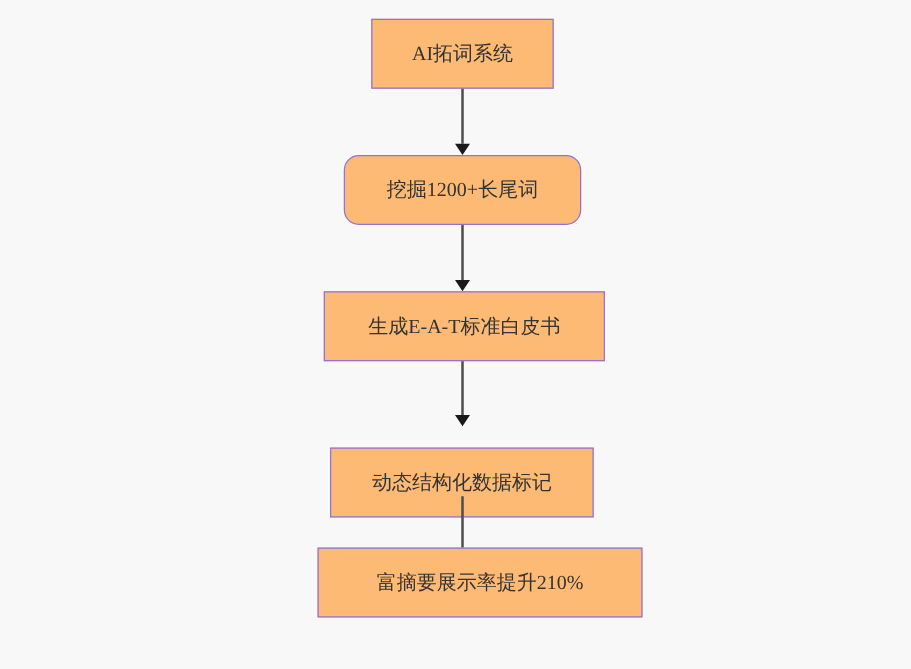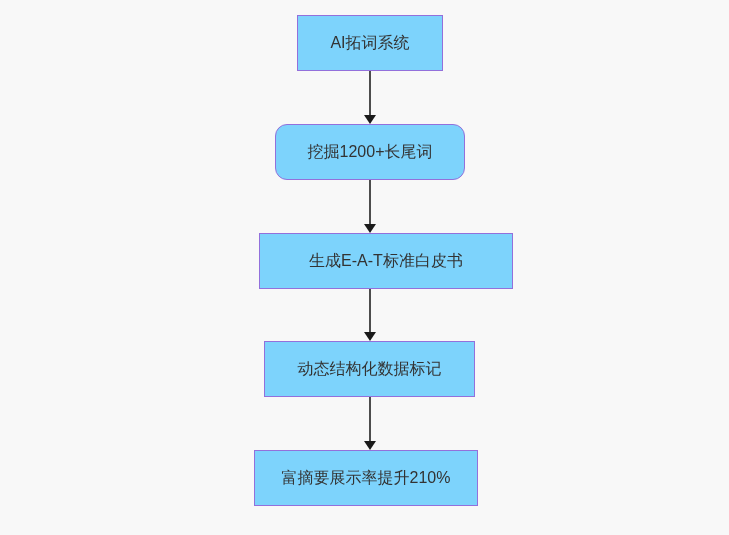--- a/index.html
+++ b/index.html
@@ -15,35 +15,36 @@
   }
   .flowchart {
     position: relative;
     width: 729px;
     height: 535px;
   }
   .flow-node {
     position: absolute;
     box-sizing: border-box;
     height: 56px;
-    background: #7dd3fc;
+    background: #fdba74;
     border: 1.5px solid #9370DB;
     color: #333333;
     font-size: 16px;
     display: flex;
     align-items: center;
     justify-content: center;
     text-align: center;
     white-space: nowrap;
+    font-family: Liberation Serif, serif;
   }
   .node-1 { left: 297px; top: 15px;  width: 146px; }
   .node-2 { left: 275px; top: 124px; width: 190px; border-radius: 12px; }
-  .node-3 { left: 259px; top: 233px; width: 254px; }
-  .node-4 { left: 264px; top: 341px; width: 211px; }
-  .node-5 { left: 254px; top: 450px; width: 224px; }
+  .node-3 { left: 259px; top: 233px; width: 225px; }
+  .node-4 { left: 264px; top: 358px; width: 211px; }
+  .node-5 { left: 254px; top: 438px; width: 260px; }
 
   .edge {
     position: absolute;
     left: 363px;
     width: 14px;
     display: flex;
     flex-direction: column;
     align-items: center;
   }
   .edge-1 { top: 71px;  height: 53px; }

